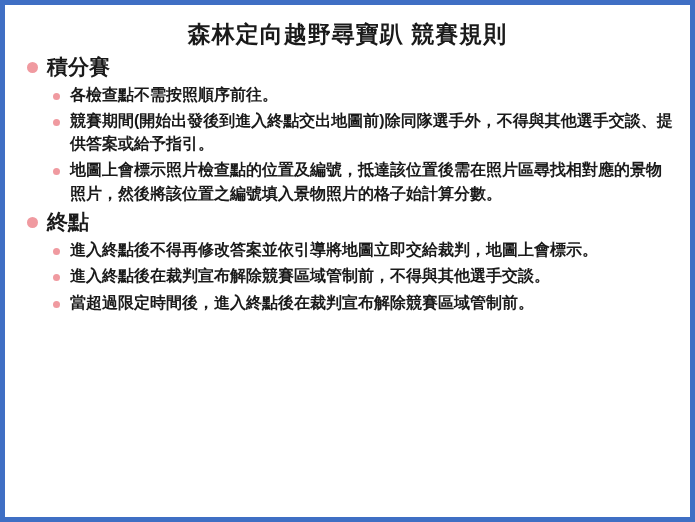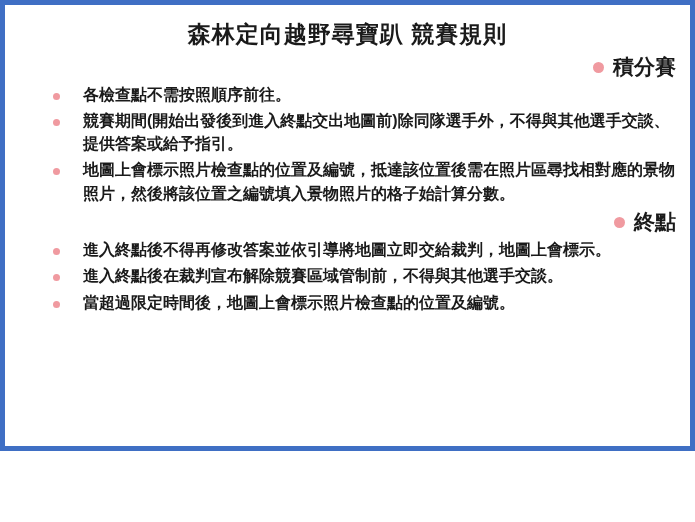--- a/index.html
+++ b/index.html
@@ -9,21 +9,21 @@
   body {
     width: 695px;
     height: 522px;
     background: #ffffff;
     font-family: "Liberation Sans", sans-serif;
     overflow: hidden;
   }
   .slide {
     position: relative;
     width: 695px;
-    height: 451px;
+    height: 522px;
     box-sizing: border-box;
     border: 5px solid #3f6fc4;
     background: #ffffff;
     padding: 10px 14px 0 14px;
   }
   .title {
     text-align: center;
     font-size: 23px;
     font-weight: bold;
     color: #1a1a1a;
@@ -32,21 +32,20 @@
     line-height: 1.2;
   }
   .body {
     margin-top: 2px;
   }
   
   .l1 {
     display: flex;
     align-items: flex-start;
     margin: 2px 0 2px 0;
-    justify-content: flex-end;
   }
   .l1 .dot {
     flex: 0 0 auto;
     width: 11px;
     height: 11px;
     border-radius: 50%;
     background: #f09aa0;
     margin: 9px 9px 0 8px;
   }
   .l1 .txt {
@@ -54,21 +53,20 @@
     font-weight: bold;
     color: #1a1a1a;
     line-height: 1.3;
   }
   
   .l2 {
     display: flex;
     align-items: flex-start;
     margin: 3px 0 3px 0;
     padding-left: 34px;
-    gap: 13px;
   }
   .l2 .dot {
     flex: 0 0 auto;
     width: 7px;
     height: 7px;
     border-radius: 50%;
     background: #f09aa0;
     margin: 10px 10px 0 0;
   }
   .l2 .txt {
@@ -122,17 +120,17 @@
       <span class="txt c-black">進入終點後不得再修改答案並依引導將地圖立即交給裁判，地圖上會標示。</span>
     </div>
 
     <div class="l2">
       <span class="dot"></span>
       <span class="txt c-black">進入終點後在裁判宣布解除競賽區域管制前，不得與其他選手交談。</span>
     </div>
 
     <div class="l2">
       <span class="dot"></span>
-      <span class="txt c-red">當超過限定時間後，地圖上會標示照片檢查點的位置及編號。</span>
+      <span class="txt c-red">當超過限定時間後，進入終點後在裁判宣布解除競賽區域管制前。</span>
     </div>
 
   </div>
 </div>
 
 </body></html>

